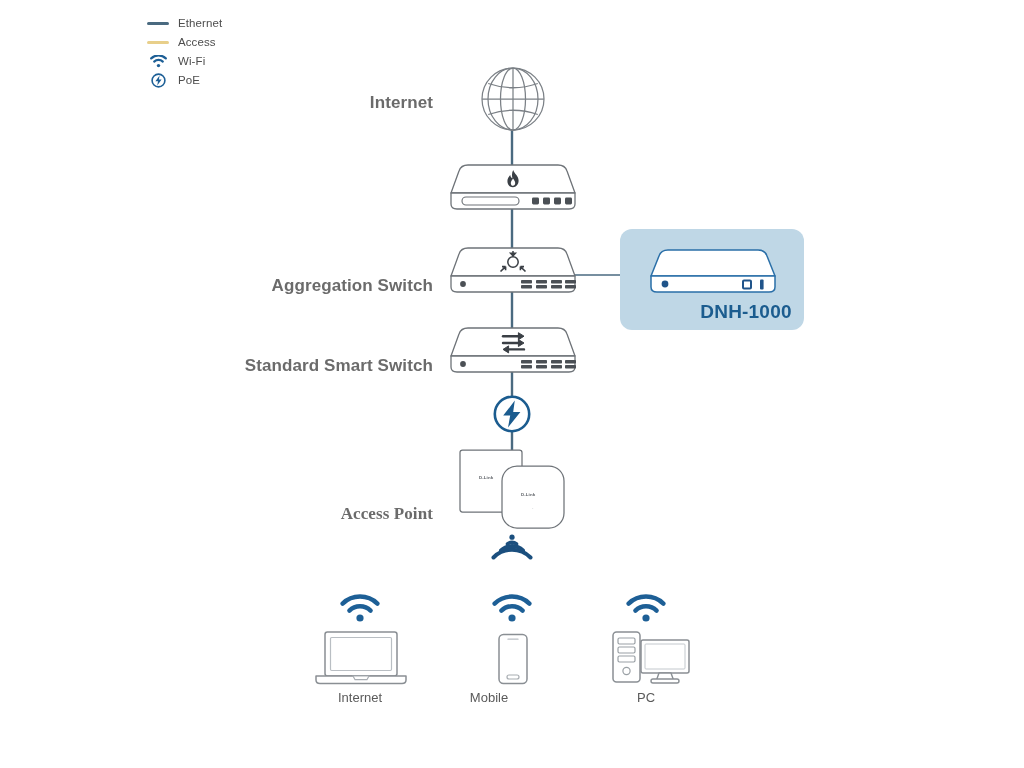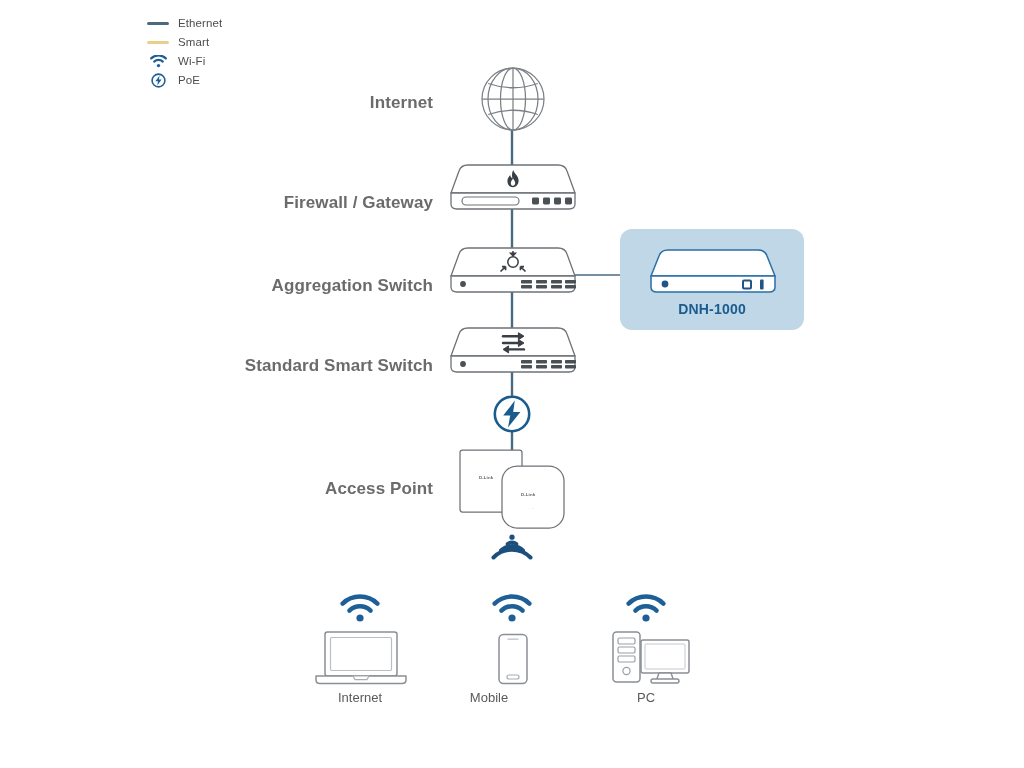--- a/index.html
+++ b/index.html
@@ -36,22 +36,23 @@
   
   .dnh-panel{
     position:absolute;
     left:620px;top:229px;width:184px;height:101px;
     background:#bfd7e6;
     border-radius:12px;
   }
   .dnh-label{
     position:absolute;left:620px;top:301px;width:184px;
     text-align:center;
-    font-size:14px;font-weight:bold;color:#1b5c8f;
+    font-size:19px;font-weight:bold;color:#1b5c8f;
     letter-spacing:.2px;
+    padding-left:34px;
   }
 
   
   .client-label{
     position:absolute;width:140px;text-align:center;
     font-size:13px;color:#5a5a5a;
   }
 
   .apbrand{
     position:absolute;
@@ -89,21 +90,21 @@
       <span class="legend-swatch">
         <span class="legend-line" style="background:#4a6a80;"></span>
       </span>
       <span class="legend-label">Ethernet</span>
     </div>
 
     <div class="legend-row">
       <span class="legend-swatch">
         <span class="legend-line" style="background:#e8cf8a;"></span>
       </span>
-      <span class="legend-label">Smart</span>
+      <span class="legend-label">Access</span>
     </div>
 
     <div class="legend-row">
       <span class="legend-swatch">
         <svg width="17" height="13" viewBox="0 0 17 13">
           <path d="M1.2 3.4 A10.5 10.5 0 0 1 15.8 3.4" stroke="#1d5f96" stroke-width="2.2" fill="none" stroke-linecap="round"></path>
           <path d="M4.2 6.6 A6.3 6.3 0 0 1 12.8 6.6" stroke="#1d5f96" stroke-width="2.2" fill="none" stroke-linecap="round"></path>
           <circle cx="8.5" cy="10.6" r="1.7" fill="#1d5f96"></circle>
         </svg>
       </span>
@@ -115,24 +116,23 @@
         <svg width="15" height="15" viewBox="0 0 15 15">
           <circle cx="7.5" cy="7.5" r="6.4" fill="none" stroke="#1d5f96" stroke-width="1.6"></circle>
           <path d="M8.6 2.6 L4.4 8.2 L7.0 8.2 L6.2 12.4 L10.6 6.6 L7.9 6.6 Z" fill="#1d5f96"></path>
         </svg>
       </span>
       <span class="legend-label">PoE</span>
     </div>
   </div>
 
   <div class="row-label" style="left:253px;top:93px;width:180px;">Internet</div>
-  <div class="row-label" style="left:193px;top:193px;width:240px;">Firewall / Gateway</div>
   <div class="row-label" style="left:173px;top:356px;width:260px;">Standard Smart Switch</div>
   <div class="row-label" style="left:193px;top:276px;width:240px;">Aggregation Switch</div>
-  <div class="row-label" style="left:253px;top:479px;width:180px;">Access Point</div>
+  <div class="row-label" style="left:253px;top:504px;width:180px;font-family:Liberation Serif, serif;">Access Point</div>
 
   <div class="node" style="left:478px;top:66px;">
     <svg width="70" height="68" viewBox="0 0 70 68">
       <g stroke="#7b8086" stroke-width="1.25" fill="none">
         <circle cx="35" cy="33" r="31"></circle>
         <ellipse cx="35" cy="33" rx="12.5" ry="31"></ellipse>
         <ellipse cx="35" cy="33" rx="25" ry="31"></ellipse>
         <line x1="4" y1="33" x2="66" y2="33"></line>
         <path d="M10.2 17.5 Q35 26 59.8 17.5"></path>
         <path d="M10.2 48.5 Q35 40 59.8 48.5"></path>

